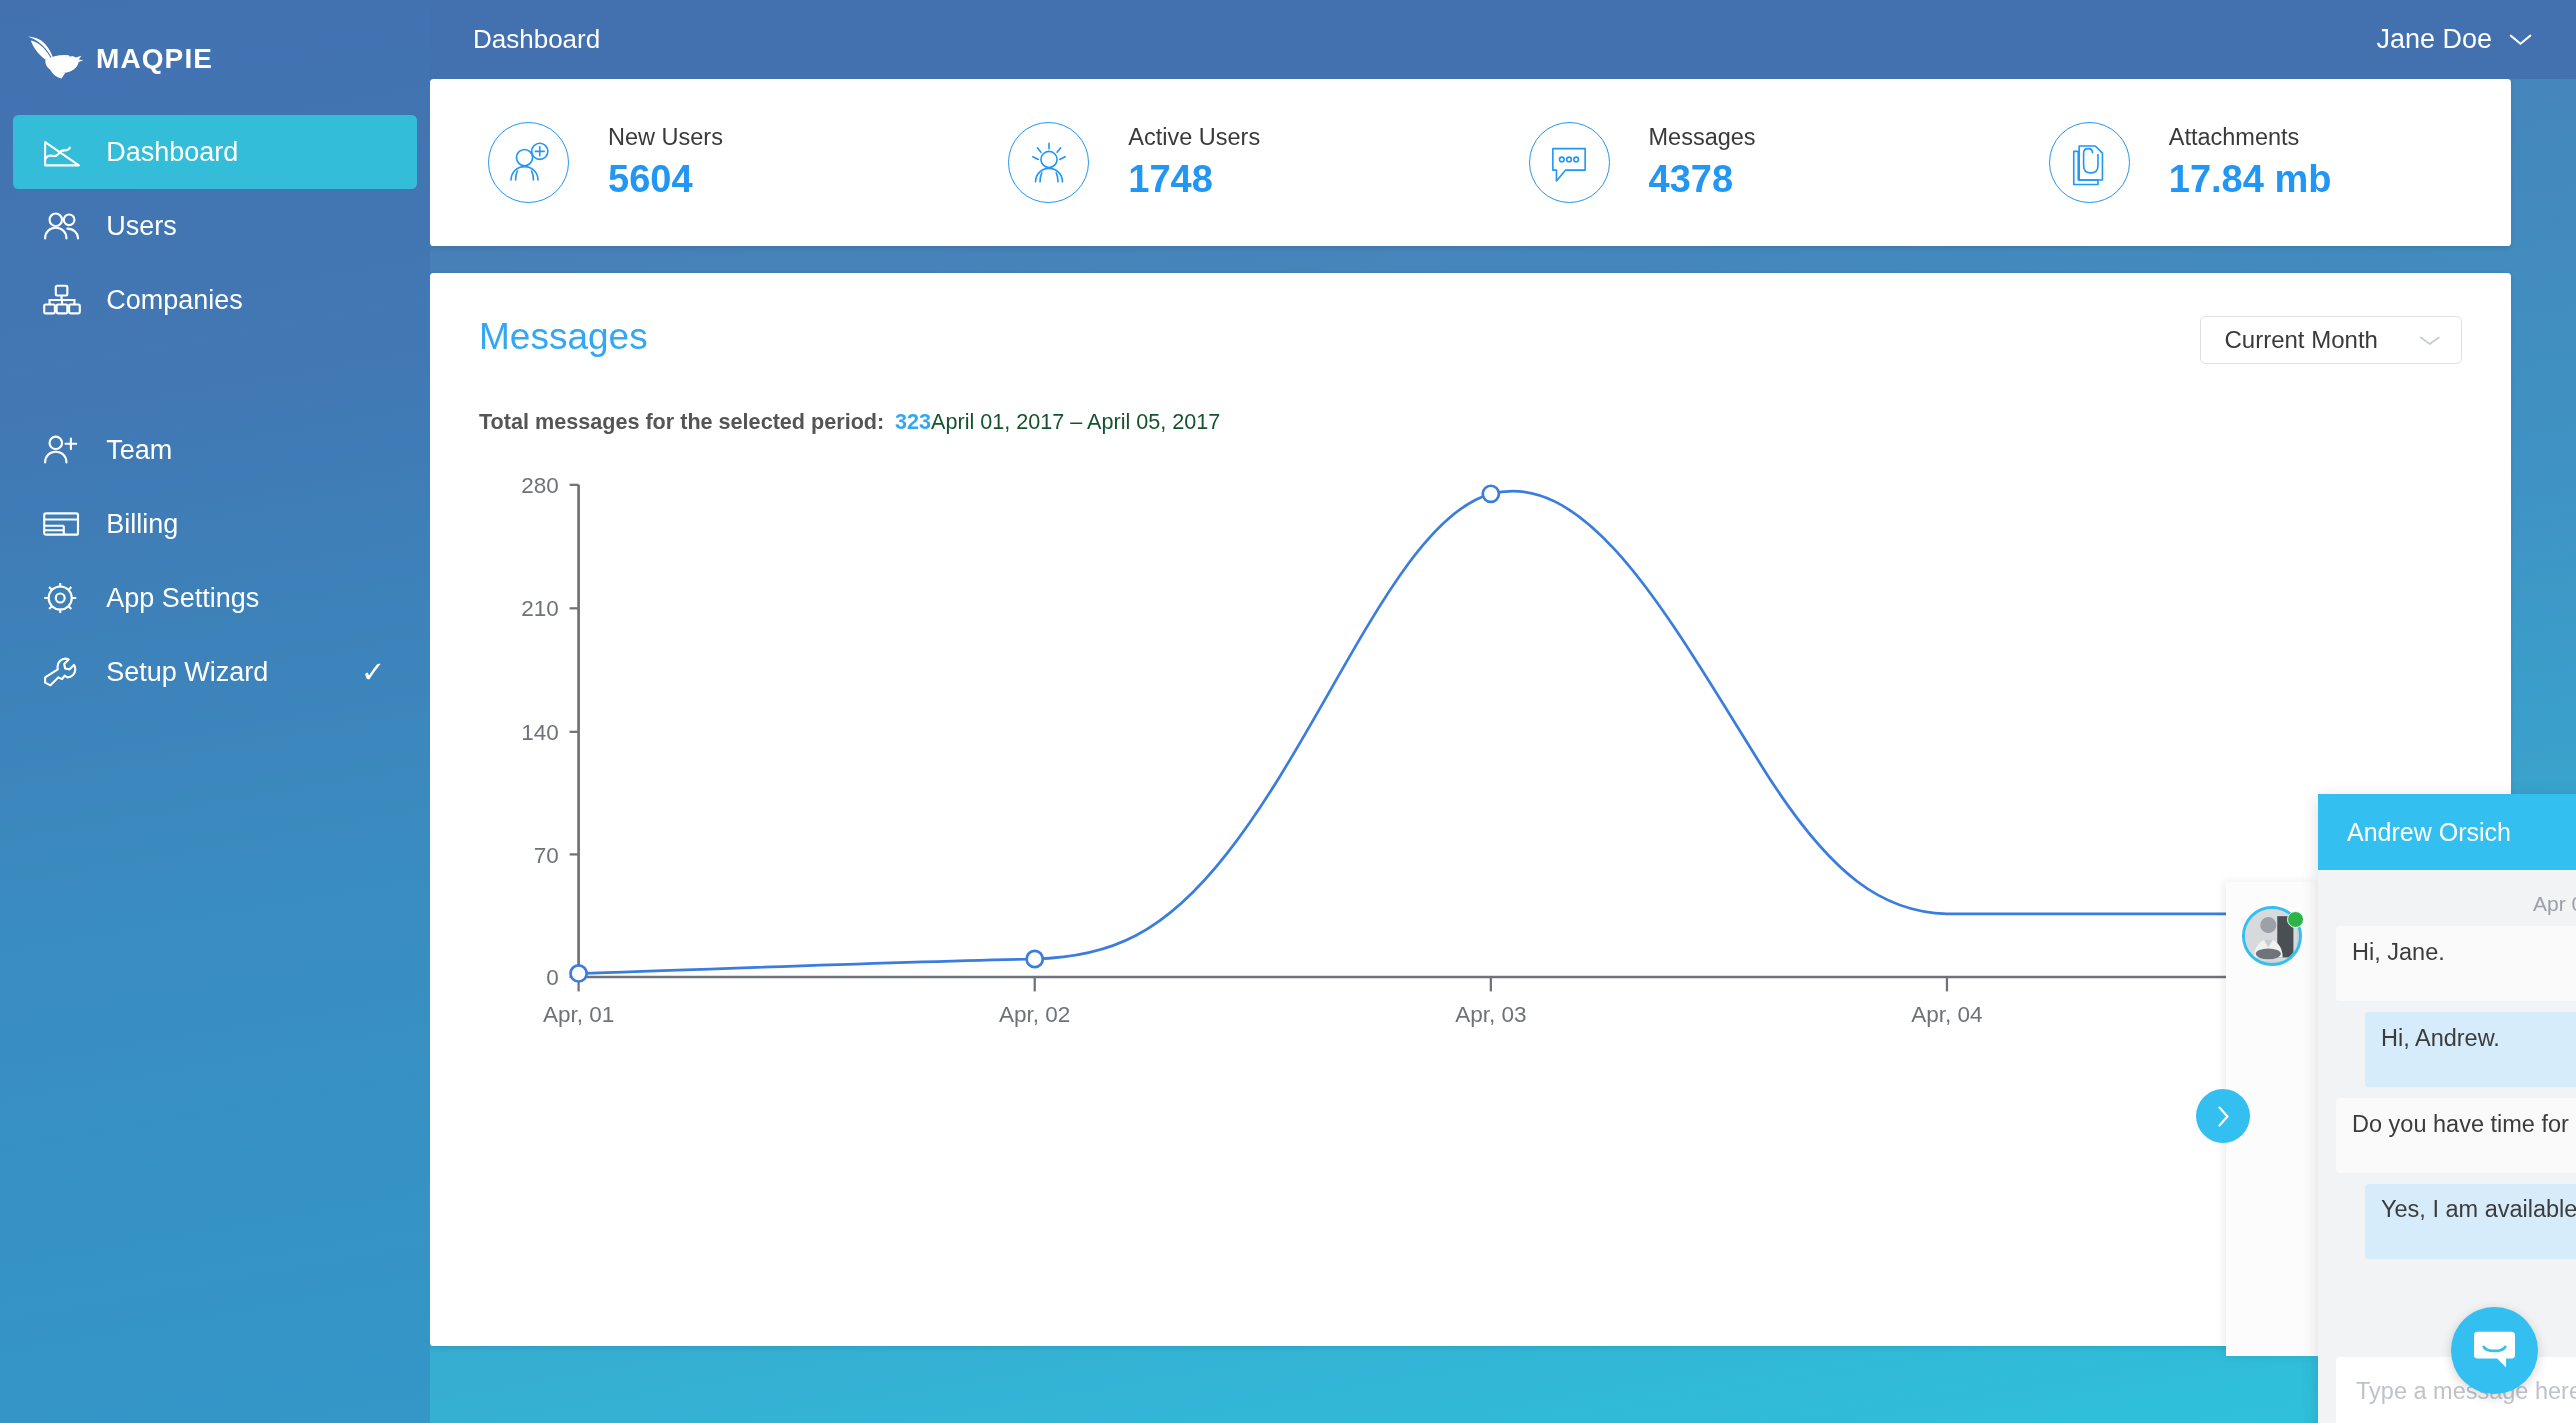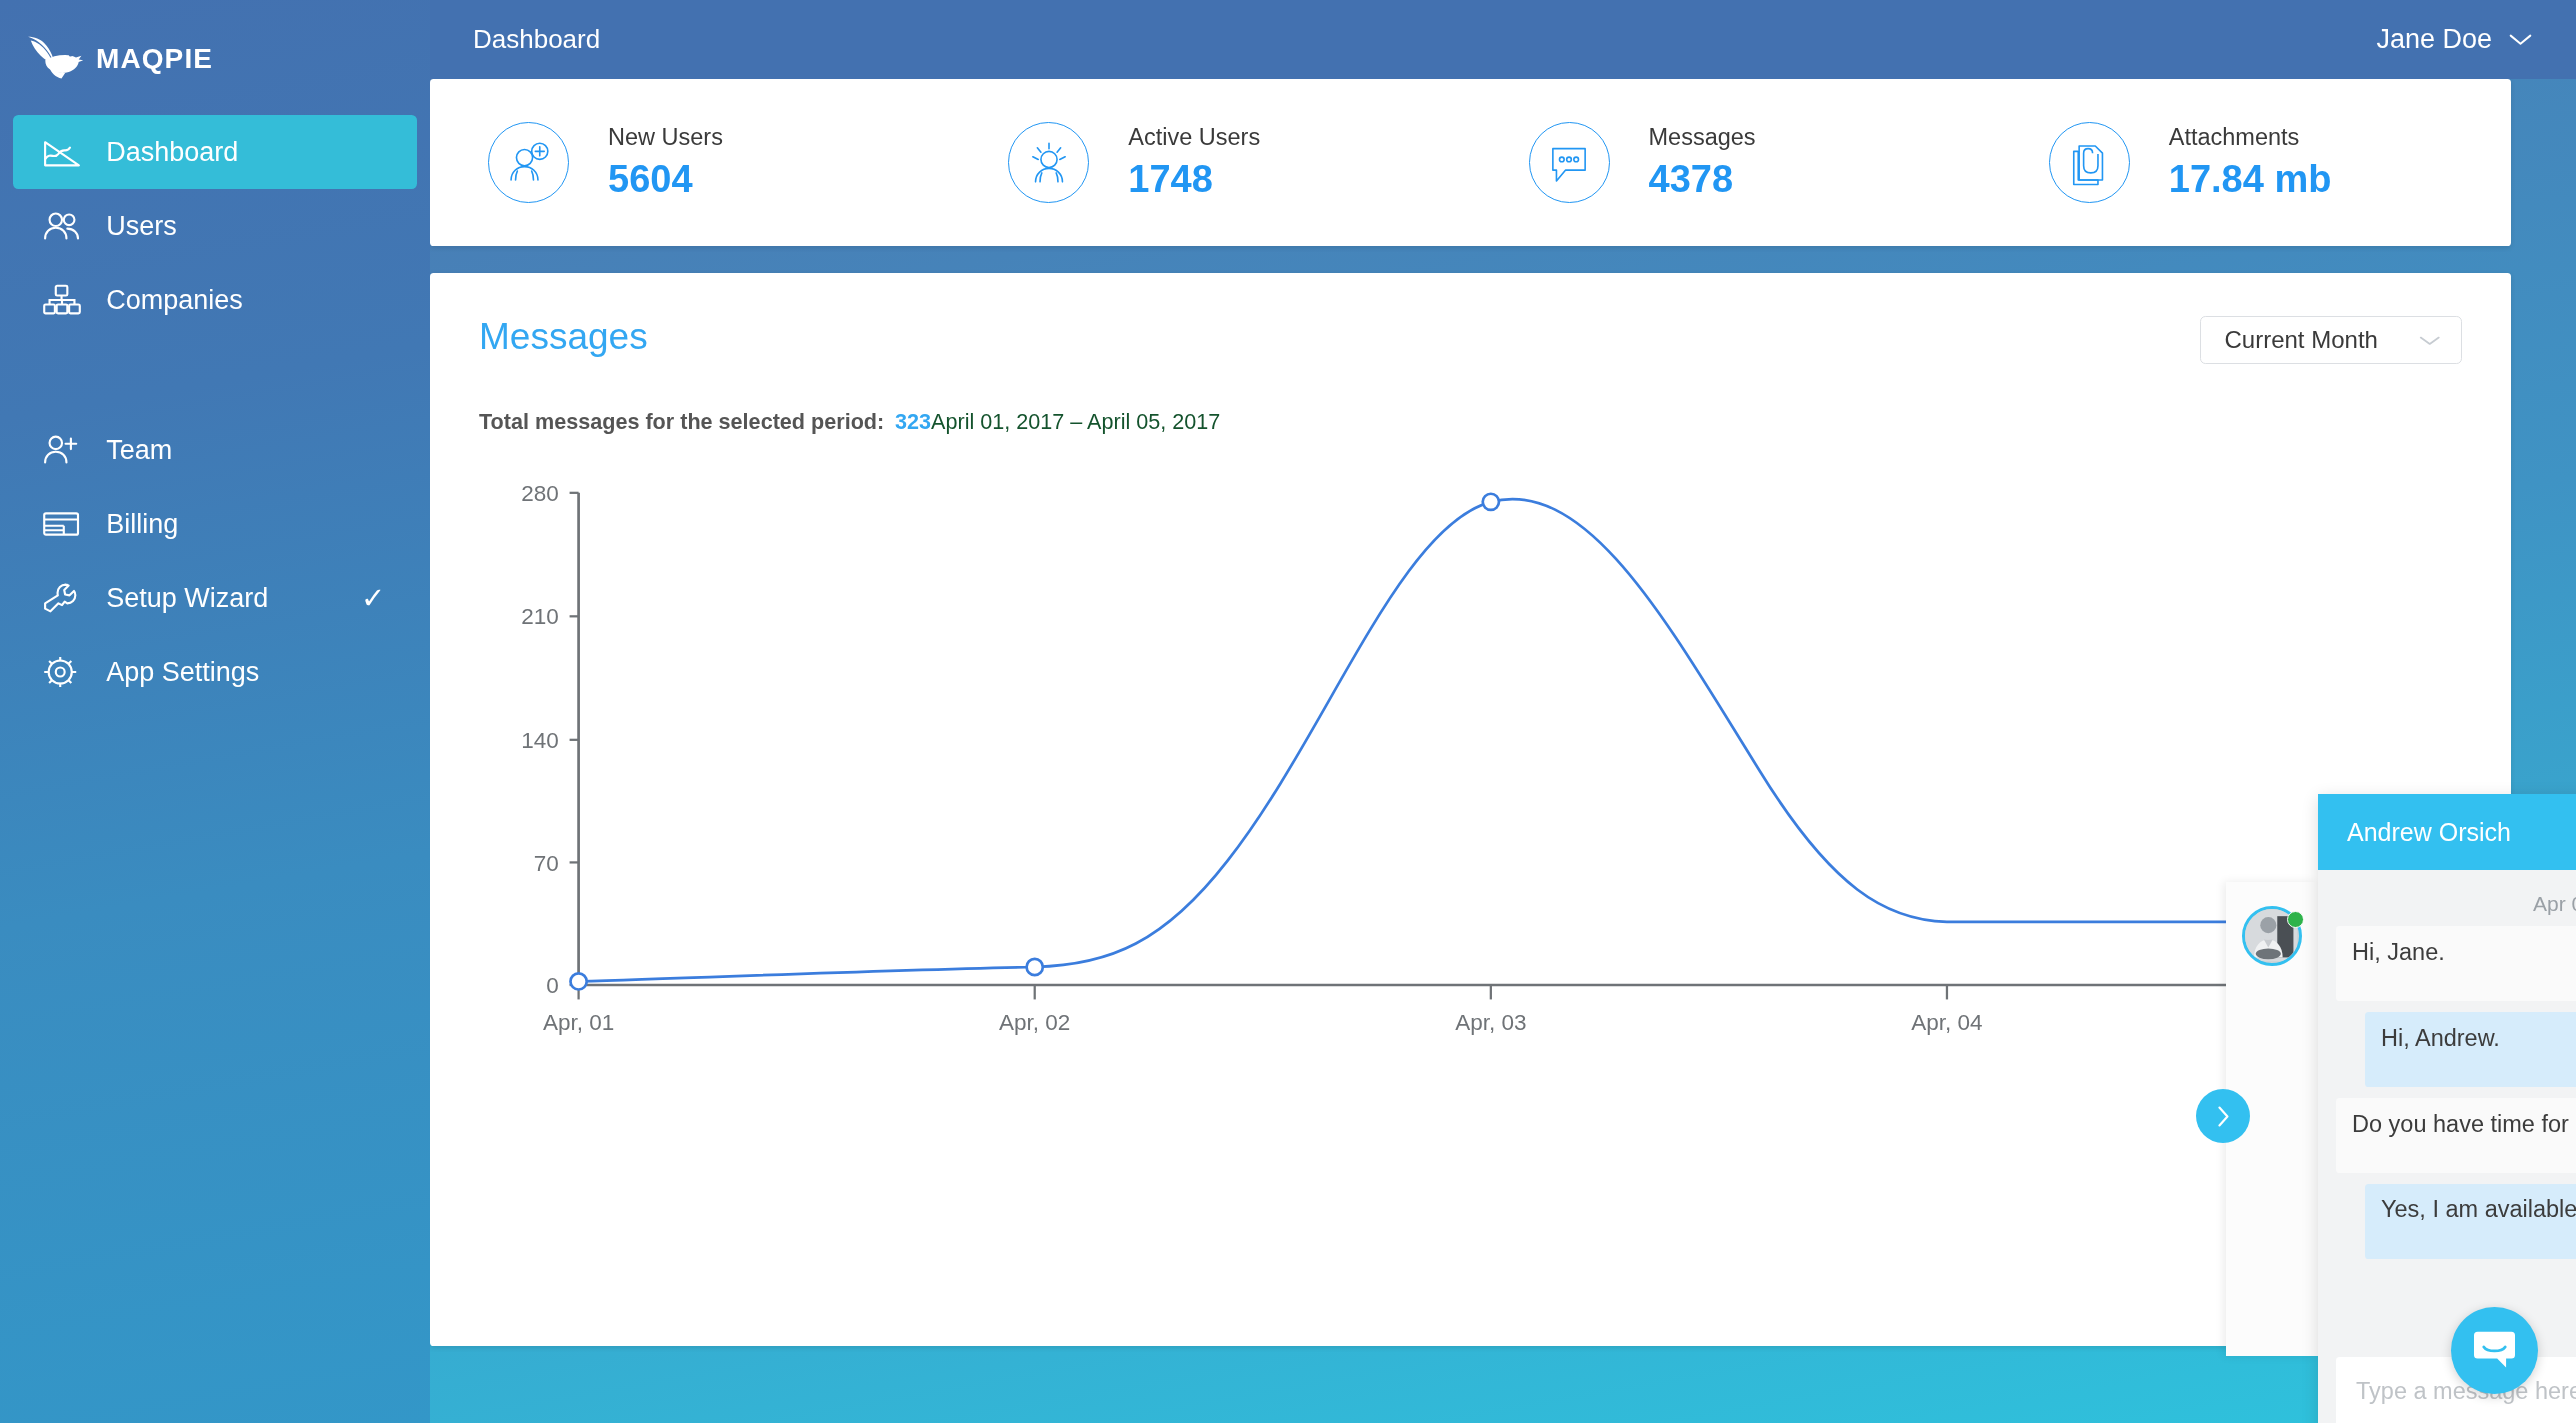--- a/index.html
+++ b/index.html
@@ -90,21 +90,21 @@
     display: flex; align-items: center; justify-content: space-between;
     padding: 0 20px 0 23.5px; cursor: pointer; background: #fff;
   }
   .period-label { color: #3a3a3a; font-size: 24px; }
   .chev-sm { width: 23.5px; height: 12.6px; margin-left: 18px; }
   .mc-sub { display: flex; align-items: baseline; justify-content: flex-start; margin-top: 45px; }
   .mc-sub-left { font-size: 21.6px; color: #555; font-weight: bold; }
   .mc-sub-left .num { color: #33a7f2; margin-left: 10.8px; }
   .mc-sub-right { font-size: 21.6px; color: #14532d; }
 
-  .chart-wrap { position: relative; margin-top: 38px; height: 631px; }
+  .chart-wrap { position: relative; margin-top: 30px; height: 631px; }
   .chart-wrap svg { display: block; }
 
   
   .contact-strip {
     position: absolute; left: 1796px; top: 803px;
     width: 92px; height: 474px;
     background: #fcfcfc;
     box-shadow: -2.7px 0 9px rgba(0,0,0,0.08);
     display: flex; flex-direction: column; align-items: center;
     padding-top: 23.5px;
@@ -250,38 +250,38 @@
             <rect x="2" y="6" width="38" height="24" rx="2"></rect>
             <path d="M2 13h38M2 20h22M24 20v10M2 25h22"></path>
           </svg>
         </span>
         <span class="nav-label">Billing</span>
         <span class="nav-check"></span>
       </div>
 
       <div class="nav-item">
         <span class="nav-ico">
-          <svg width="40" height="32" viewBox="0 0 44 36" fill="none" stroke="#ffffff" stroke-width="2.4" stroke-linejoin="round" stroke-linecap="round">
-            <path d="M26 3c-5 0-9 4-9 9 0 1 0 2 .3 3L3 24v6l6 3 9-9 4 2 3-4 3 2c5 0 9-4 9-9 0-2-.5-4-1.5-5l-5 5-5-1-1-5 5-5c-1-.6-2.5-1-4-1z"></path>
-          </svg>
-        </span>
-        <span class="nav-label">Setup Wizard</span>
-        <span class="nav-check">✓</span>
-      </div>
-
-      <div class="nav-item">
-        <span class="nav-ico">
           <svg width="40" height="32" viewBox="0 0 44 36" fill="none" stroke="#ffffff" stroke-width="2.4">
             <circle cx="20" cy="18" r="5"></circle>
             <circle cx="20" cy="18" r="13"></circle>
             <path d="M20 1v5M20 30v5M7 18H2M38 18h-5M11 9L7.5 5.5M32.5 30.5L29 27M29 9l3.5-3.5M7.5 30.5L11 27"></path>
           </svg>
         </span>
         <span class="nav-label">App Settings</span>
         <span class="nav-check"></span>
+      </div>
+
+      <div class="nav-item">
+        <span class="nav-ico">
+          <svg width="40" height="32" viewBox="0 0 44 36" fill="none" stroke="#ffffff" stroke-width="2.4" stroke-linejoin="round" stroke-linecap="round">
+            <path d="M26 3c-5 0-9 4-9 9 0 1 0 2 .3 3L3 24v6l6 3 9-9 4 2 3-4 3 2c5 0 9-4 9-9 0-2-.5-4-1.5-5l-5 5-5-1-1-5 5-5c-1-.6-2.5-1-4-1z"></path>
+          </svg>
+        </span>
+        <span class="nav-label">Setup Wizard</span>
+        <span class="nav-check">✓</span>
       </div>
     </div>
   </div>
 
   <div class="topbar">
     <div class="topbar-left" style="padding-left:43px">
       <span class="topbar-title">Dashboard</span>
     </div>
     <div class="user-menu">
       <span class="user-name">Jane Doe</span>

